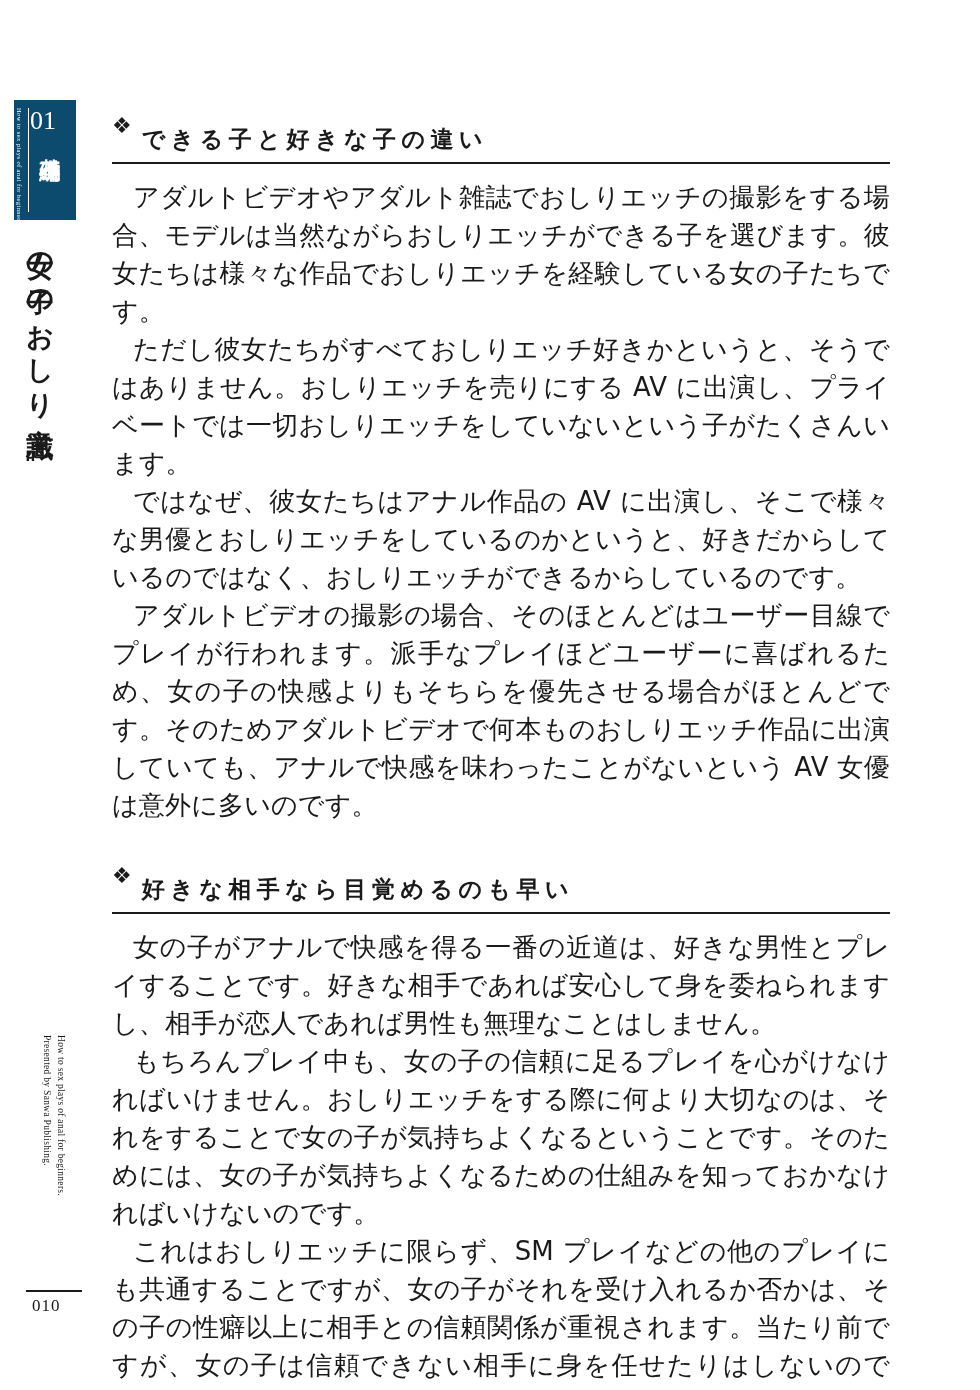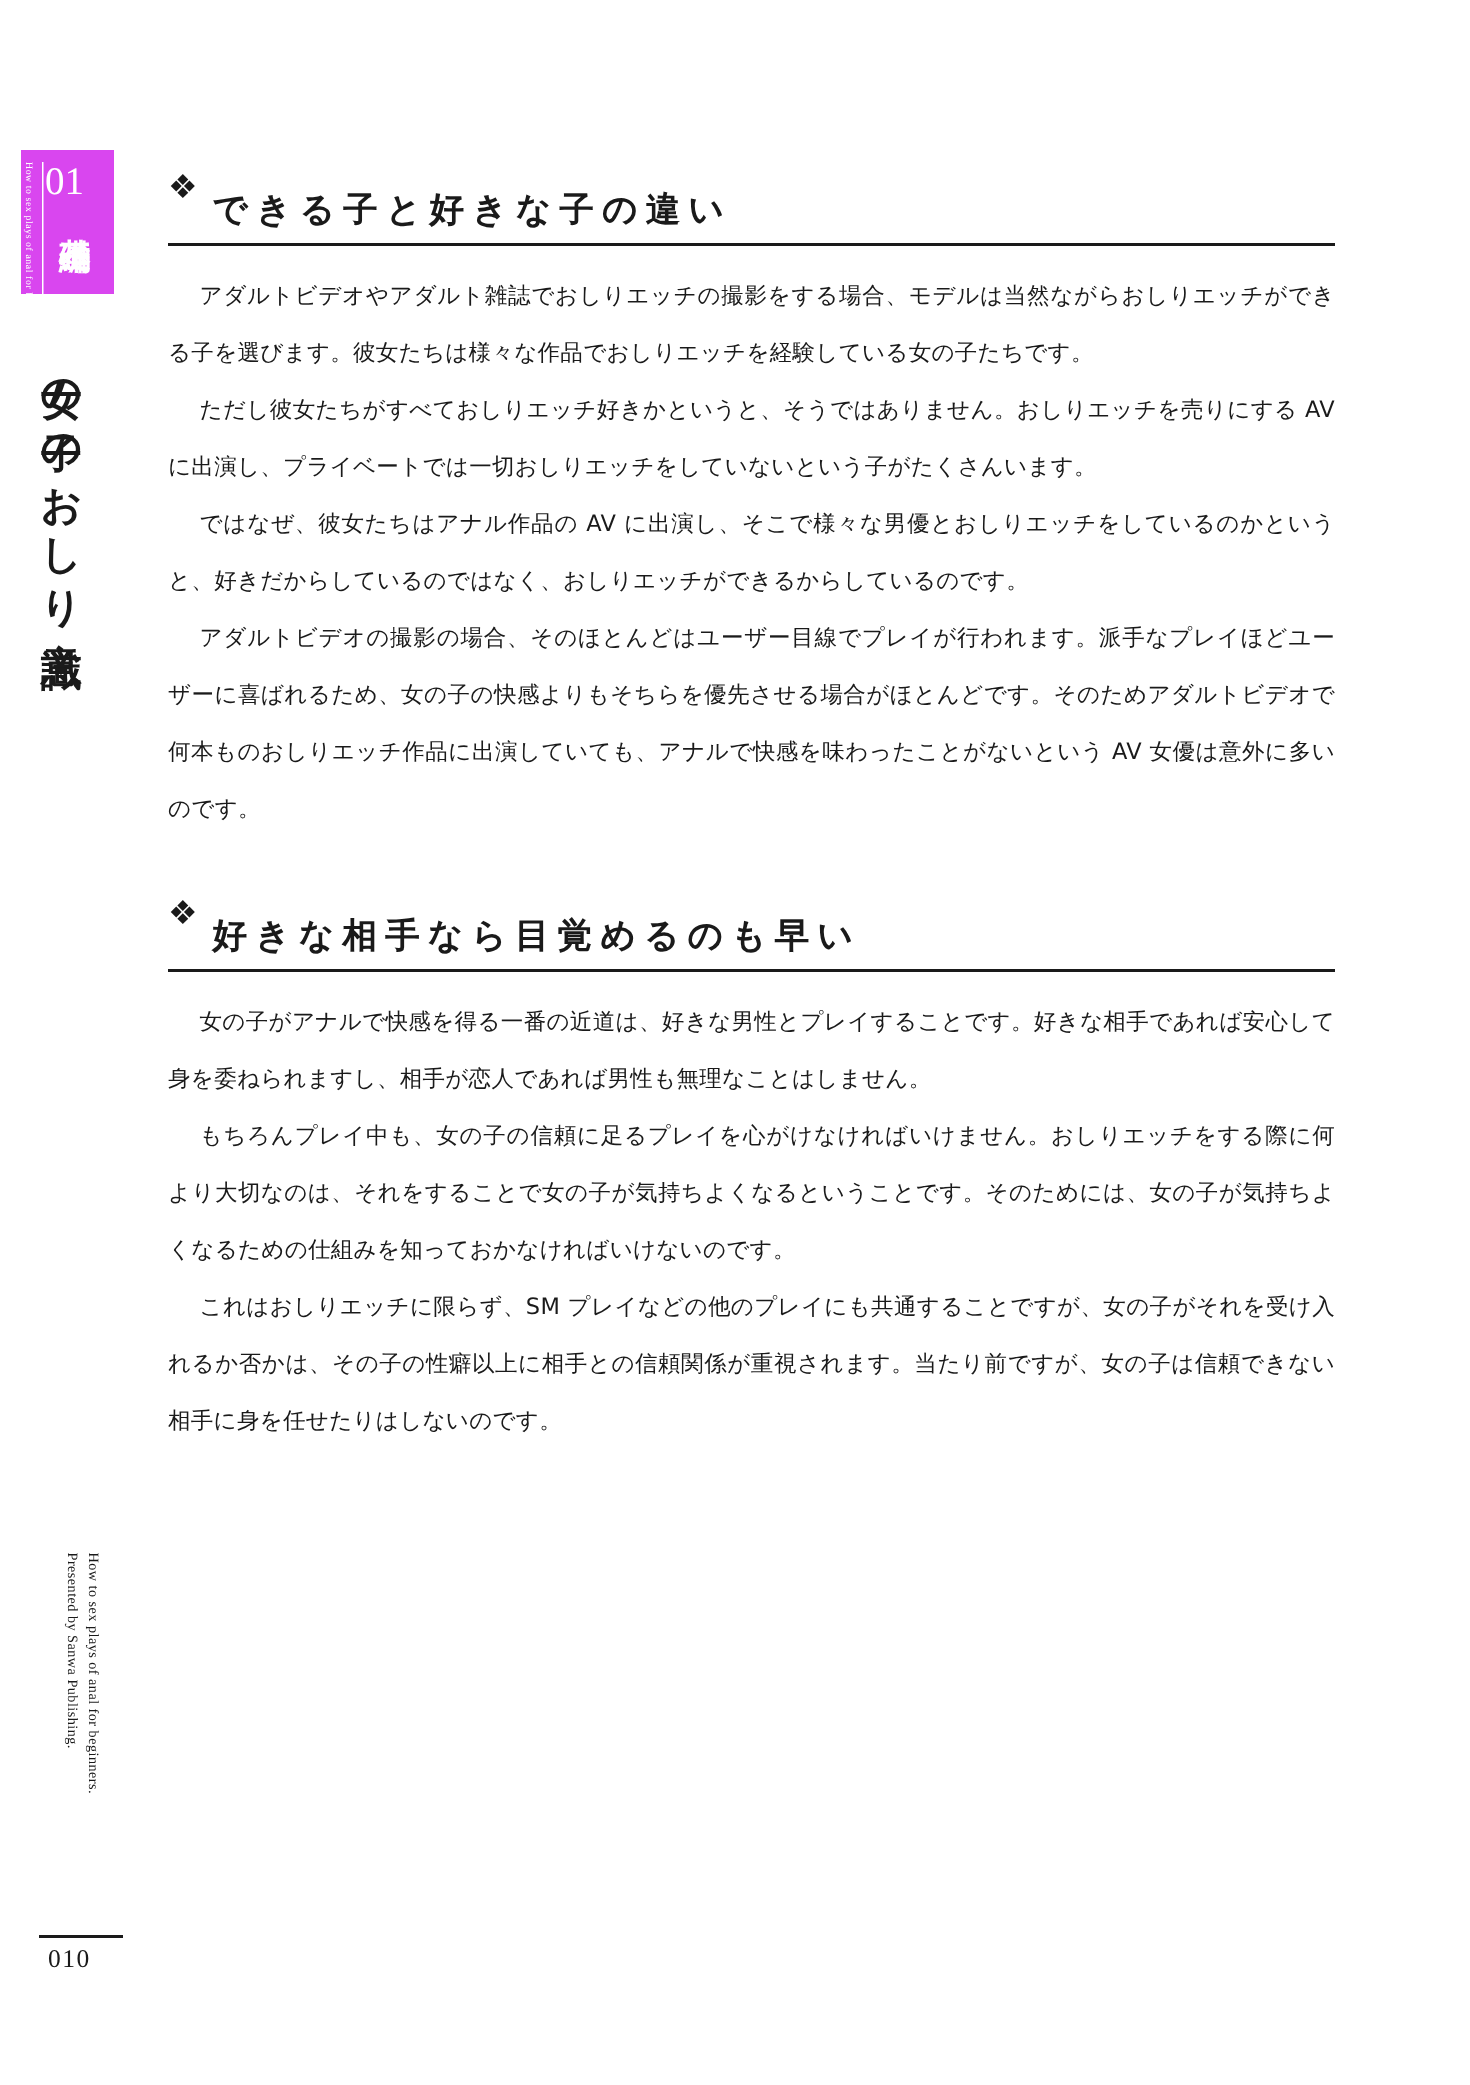--- a/index.html
+++ b/index.html
@@ -29,22 +29,22 @@
     top: 0;
     width: 100px;
     height: 100%;
   }
 
   .chapter-tab {
     position: absolute;
     left: 14px;
     top: 100px;
     width: 62px;
-    height: 96px;
-    background: #d946ef;
+    height: 120px;
+    background: #0c4a6e;
     color: #ffffff;
   }
   .chapter-number {
     position: absolute;
     top: 8px;
     left: 16px;
     font-size: 26px;
     letter-spacing: 0px;
     font-family: "Liberation Serif", serif;
     line-height: 1;
@@ -160,21 +160,21 @@
     color: #1a1a1a;
     margin-top: 28px;
   }
 
   .section + .section {
     margin-top: 22px;
   }
 
   p.para {
     margin: 0;
-    font-size: 15px;
+    font-size: 26px;
     line-height: 38px;
     text-align: justify;
     text-justify: inter-ideograph;
     text-indent: 21px;
     font-family: "DejaVu Sans", sans-serif;
     font-weight: 400;
     color: #1a1a1a;
     letter-spacing: 0.2px;
   }
 

